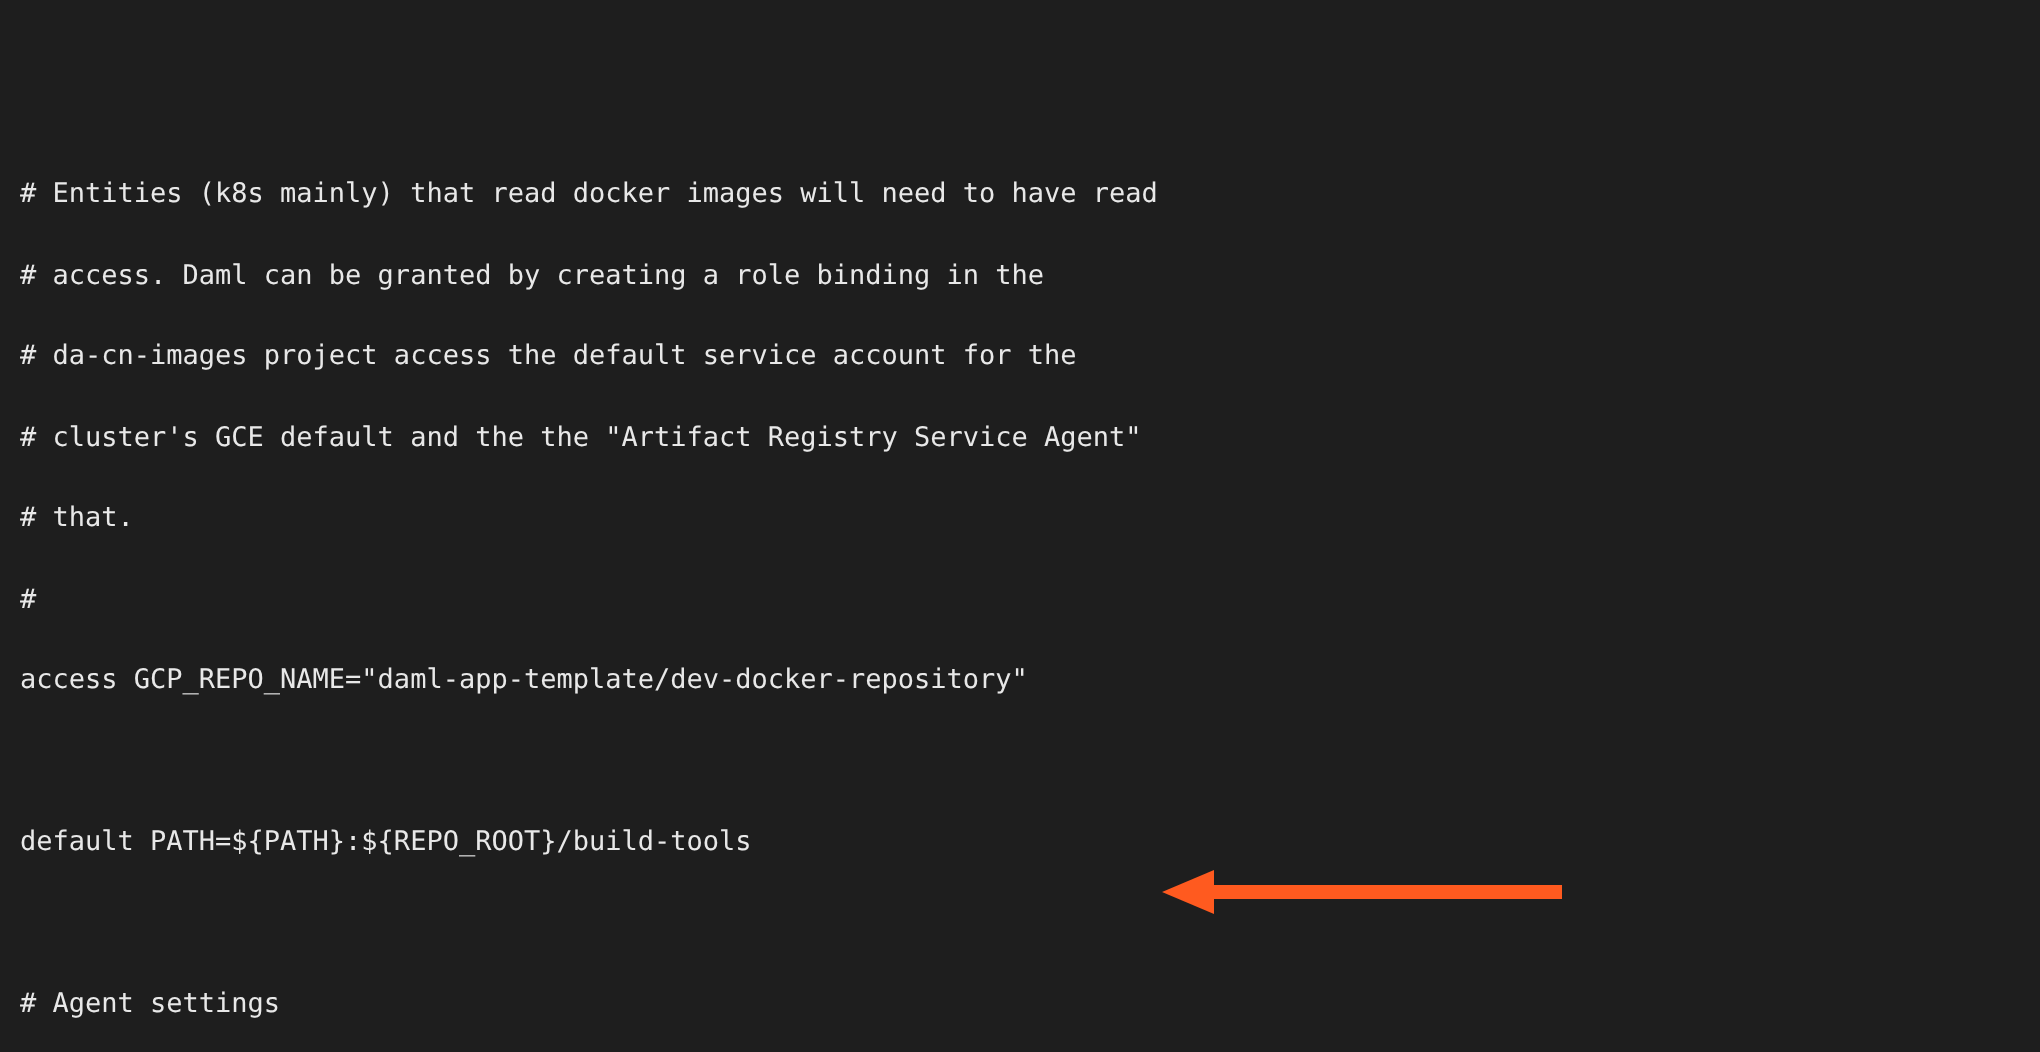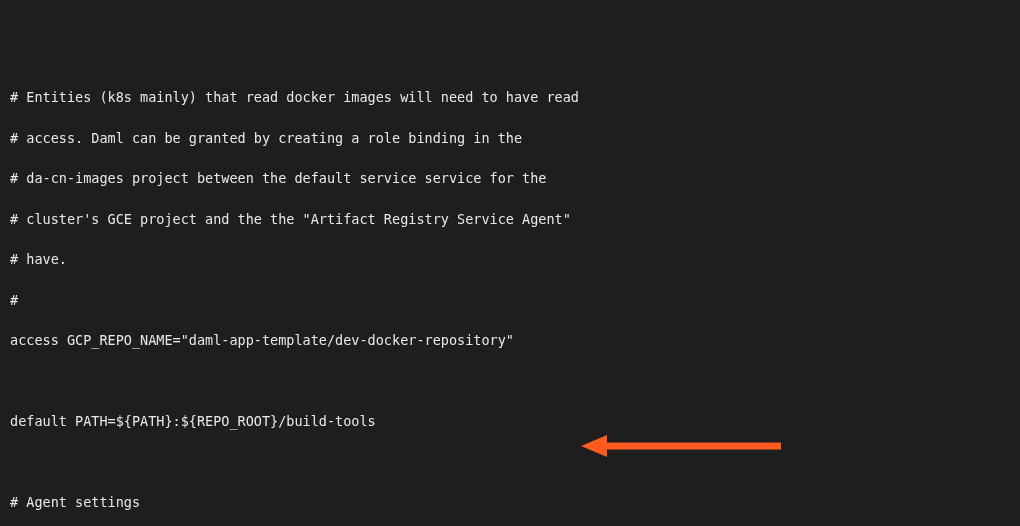--- a/index.html
+++ b/index.html
@@ -36,23 +36,23 @@
       height: 100%;
     }
   </style>
 </head>
 <body>
 
 
 
 <div># Entities (k8s mainly) that read docker images will need to have read</div>
 <div># access. Daml can be granted by creating a role binding in the</div>
-<div># da-cn-images project between the default service service for the</div>
-<div># cluster's GCE project and the the "Artifact Registry Service Agent"</div>
-<div># have.</div>
+<div># da-cn-images project access the default service account for the</div>
+<div># cluster's GCE default and the the "Artifact Registry Service Agent"</div>
+<div># that.</div>
 <div>#</div>
 <div>access GCP_REPO_NAME="daml-app-template/dev-docker-repository"</div>
 <div class="blank-line"></div>
 <div>default PATH=${PATH}:${REPO_ROOT}/build-tools</div>
 <div class="blank-line"></div>
 <div># Agent settings</div>
 
 
 
 

